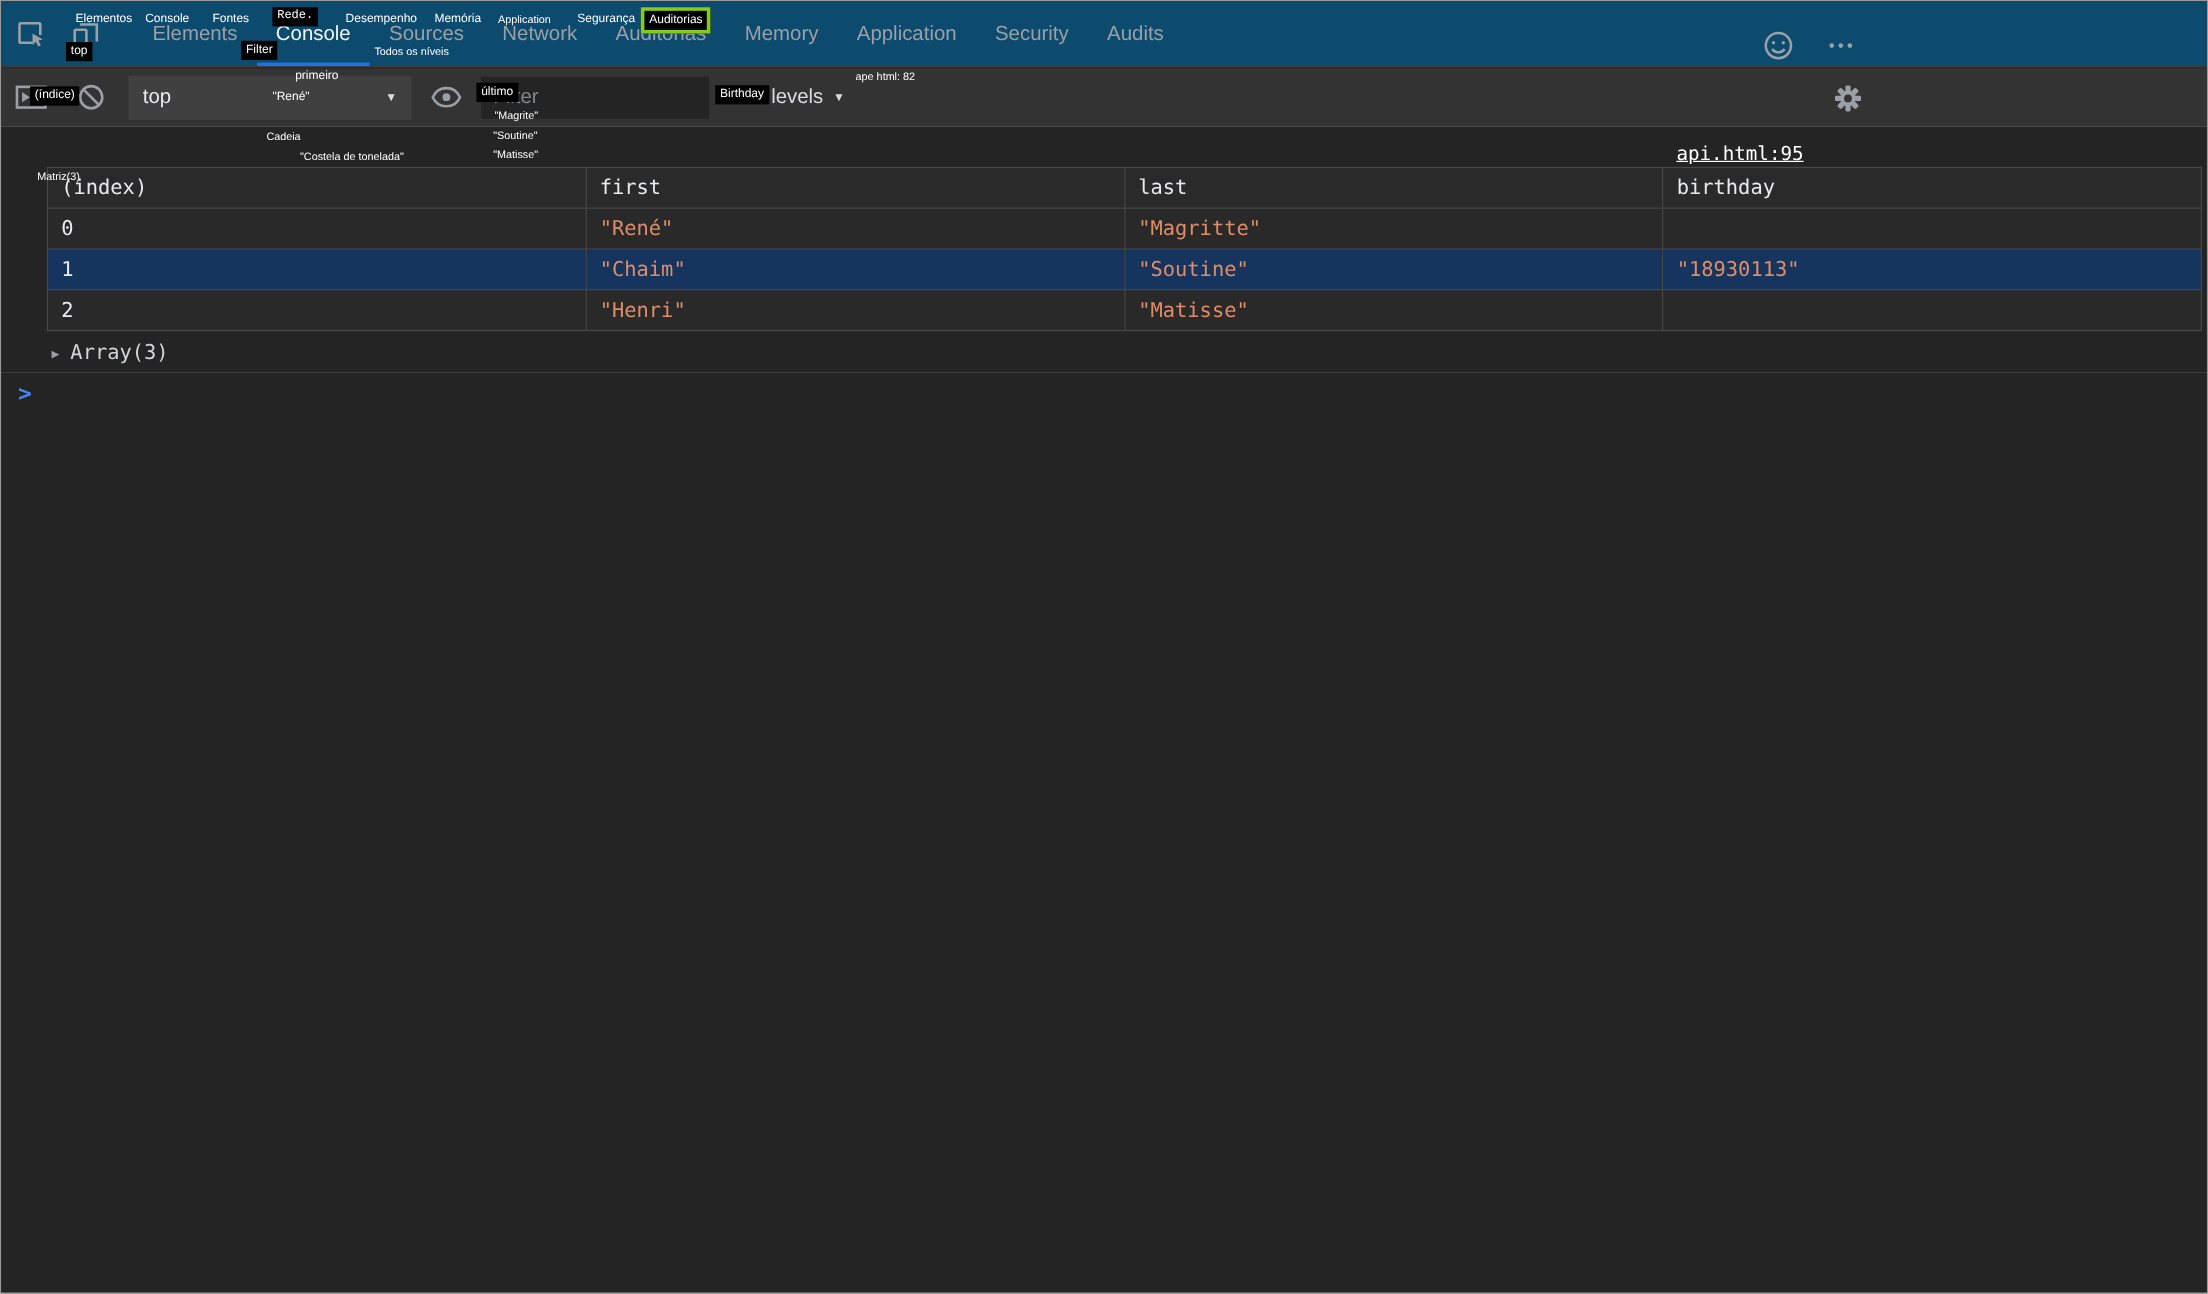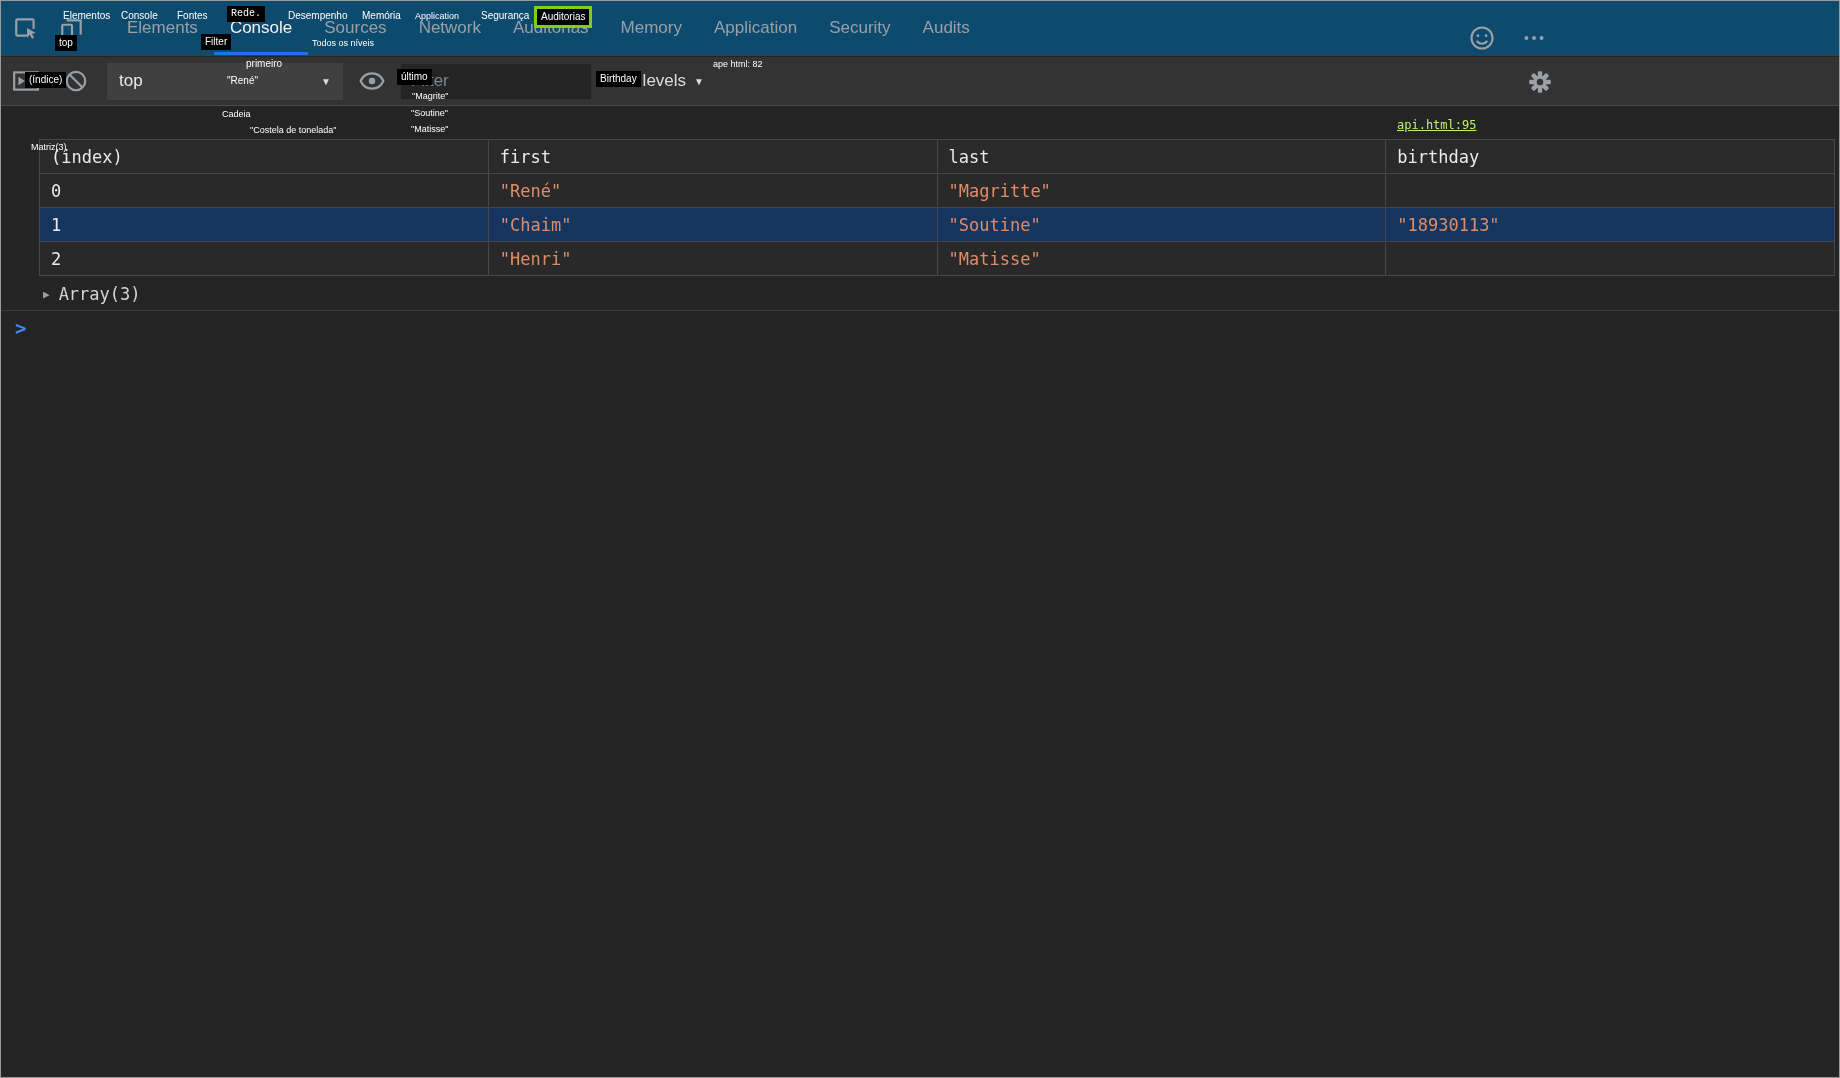--- a/index.html
+++ b/index.html
@@ -31,21 +31,21 @@
   .ib-eye{margin-left:12px;}
   .filter-input{margin-left:12px;width:190px;height:35px;background:#242424;border:none;outline:none;
                 color:#dadce0;font-size:17px;font-family:"Liberation Sans",sans-serif;padding:0 10px;box-sizing:border-box;}
   .filter-input::placeholder{color:#80868b;}
   .levels-select{margin-left:28px;display:flex;align-items:center;gap:8px;color:#dadce0;font-size:17px;cursor:pointer;white-space:nowrap;}
   .ib-gear{position:absolute;left:1522px;top:7px;height:36px;}
 
   
   .console-area{position:absolute;top:105px;left:0;right:0;bottom:0;background:#242424;
                 font-family:"DejaVu Sans Mono",monospace;}
-  .source-link{position:absolute;top:12px;left:1396px;color:#bef264;font-size:12px;
+  .source-link{position:absolute;top:12px;left:1396px;color:#ffffff;font-size:16px;
                text-decoration:underline;cursor:pointer;}
   .ctable{position:absolute;top:33px;left:38px;width:1796px;border-collapse:collapse;font-size:17px;}
   .ctable th,.ctable td{border:1px solid #474747;height:34px;padding:0 11px;text-align:left;
                         font-weight:normal;box-sizing:border-box;}
   .ctable th{background:#2a2a2a;color:#e8eaed;width:25%;cursor:pointer;}
   .ctable td{background:#292929;color:#e8eaed;}
   tr.selected td{background:#15355e;}
   td.c-str{color:#e08c67;}
   .array-row{position:absolute;top:178px;left:42px;display:flex;align-items:center;
              color:#d2d5d9;font-size:17px;cursor:pointer;}

